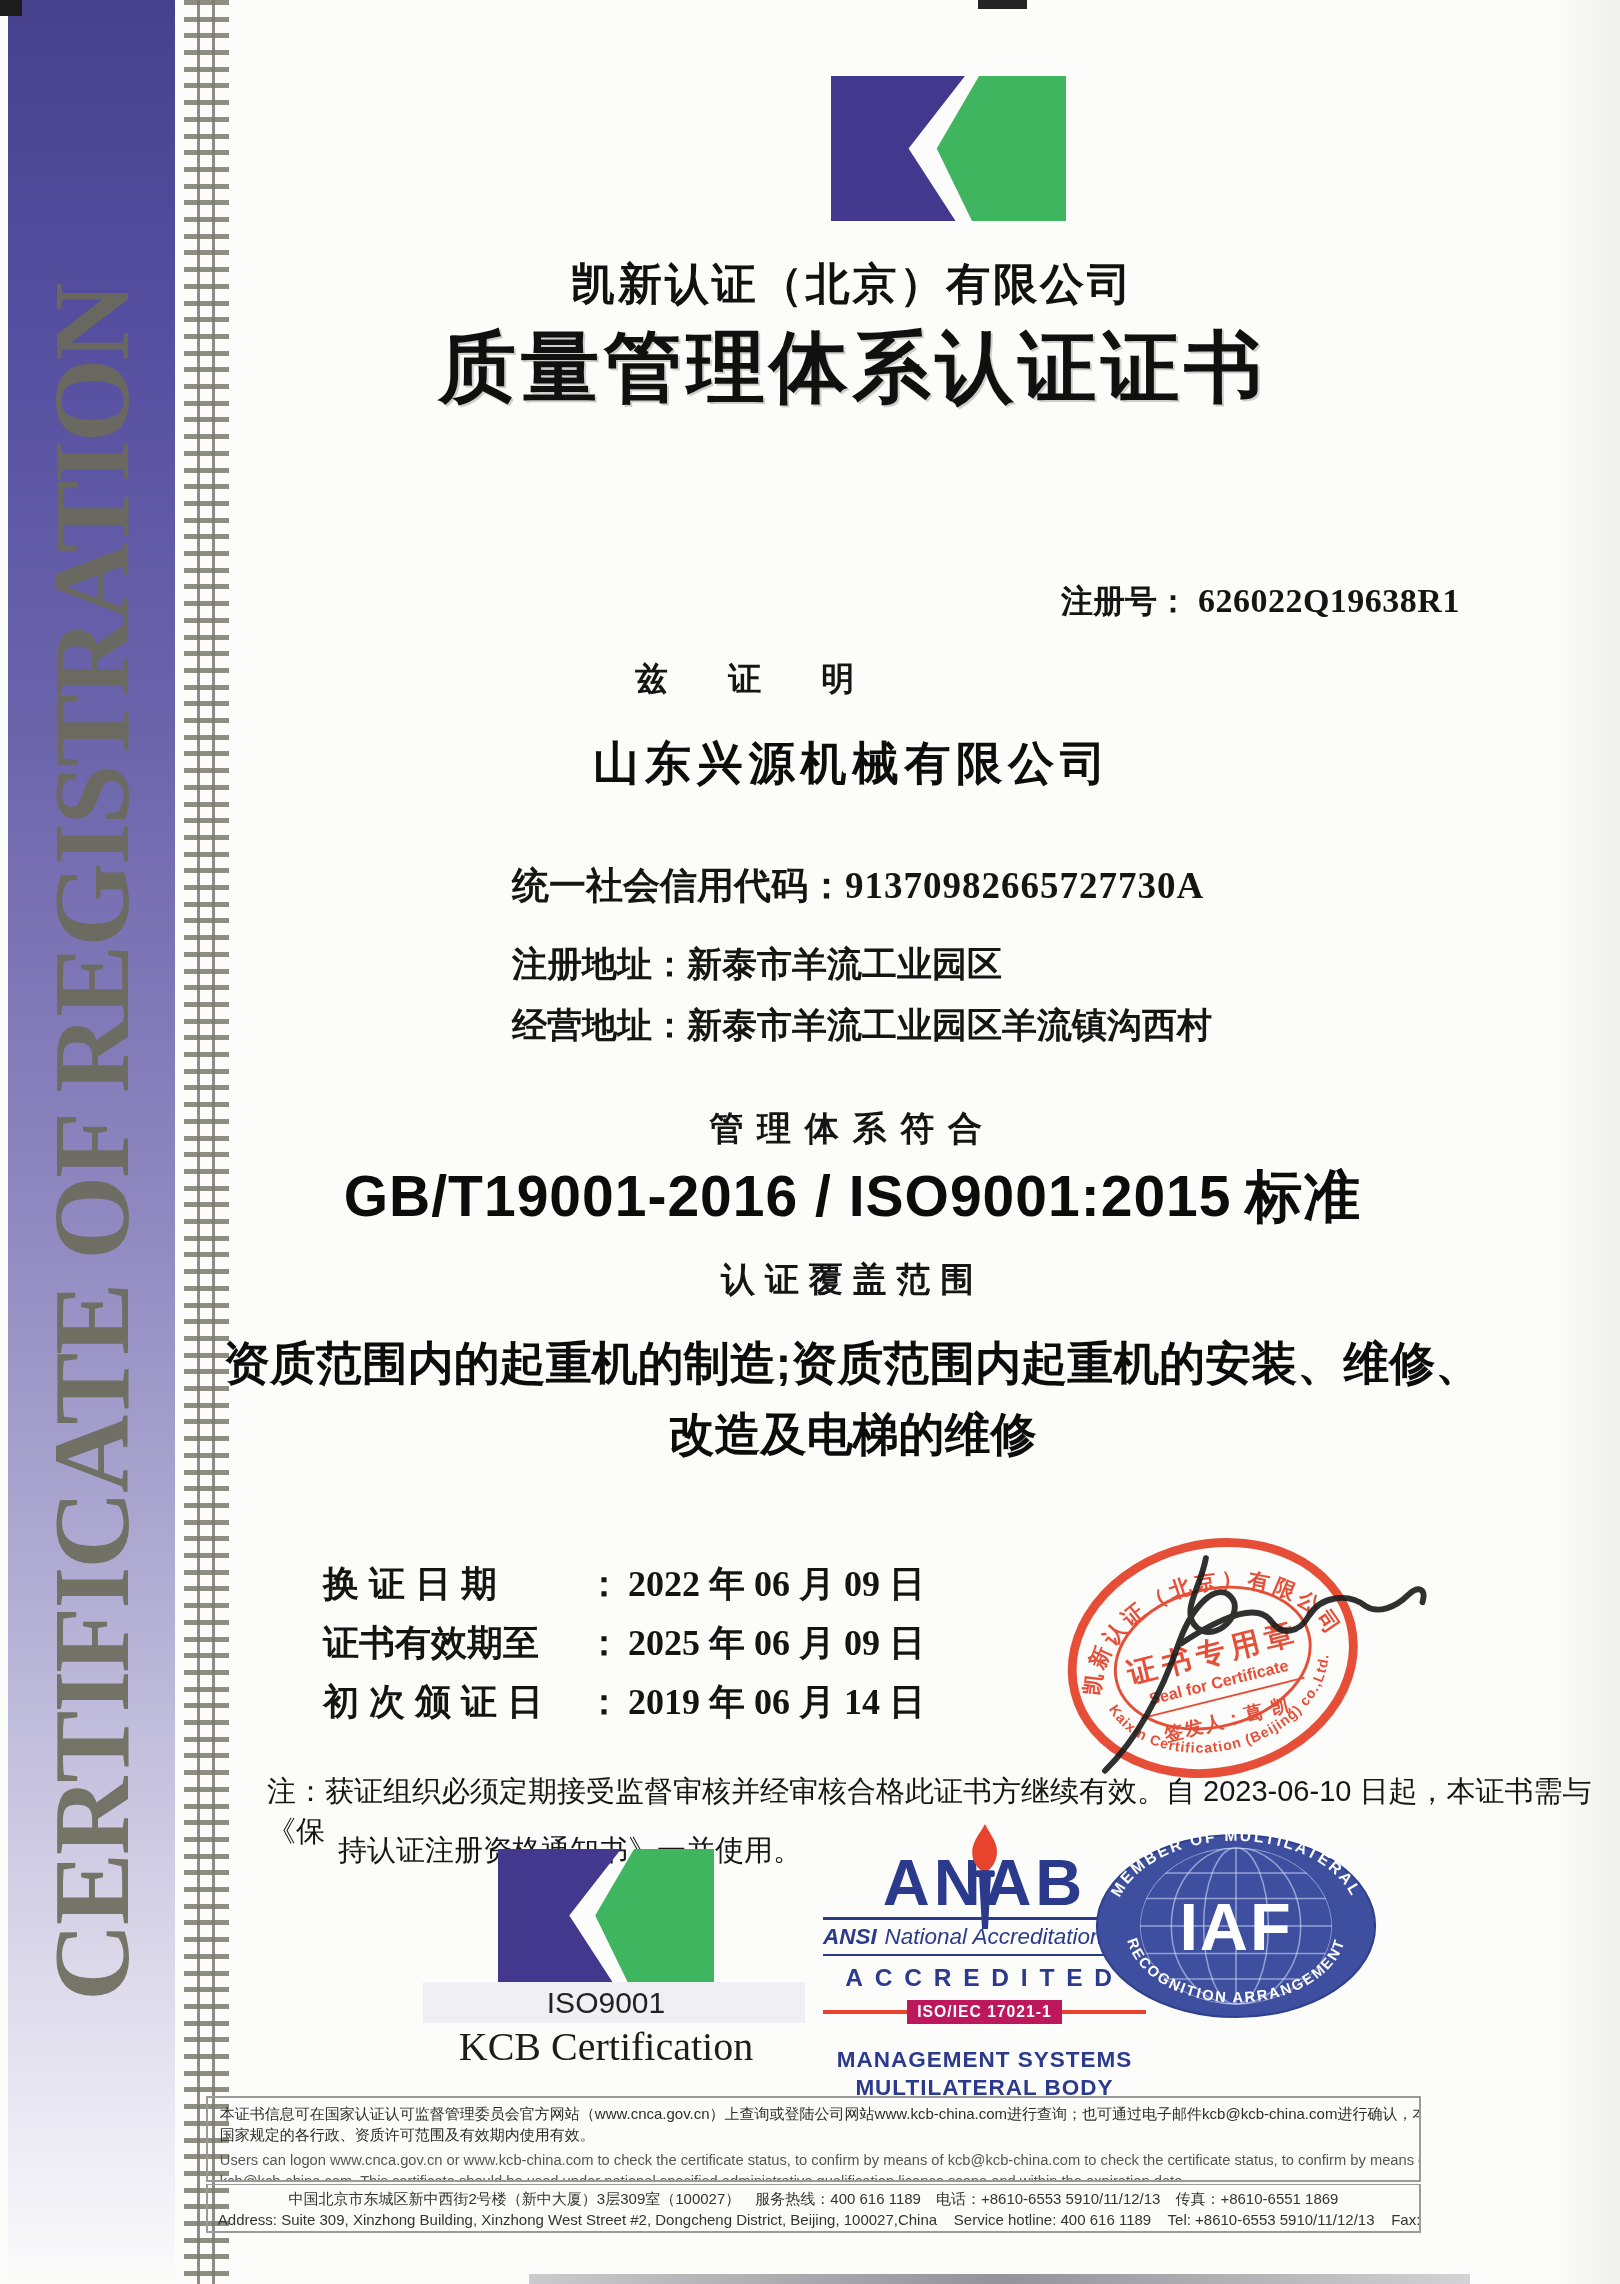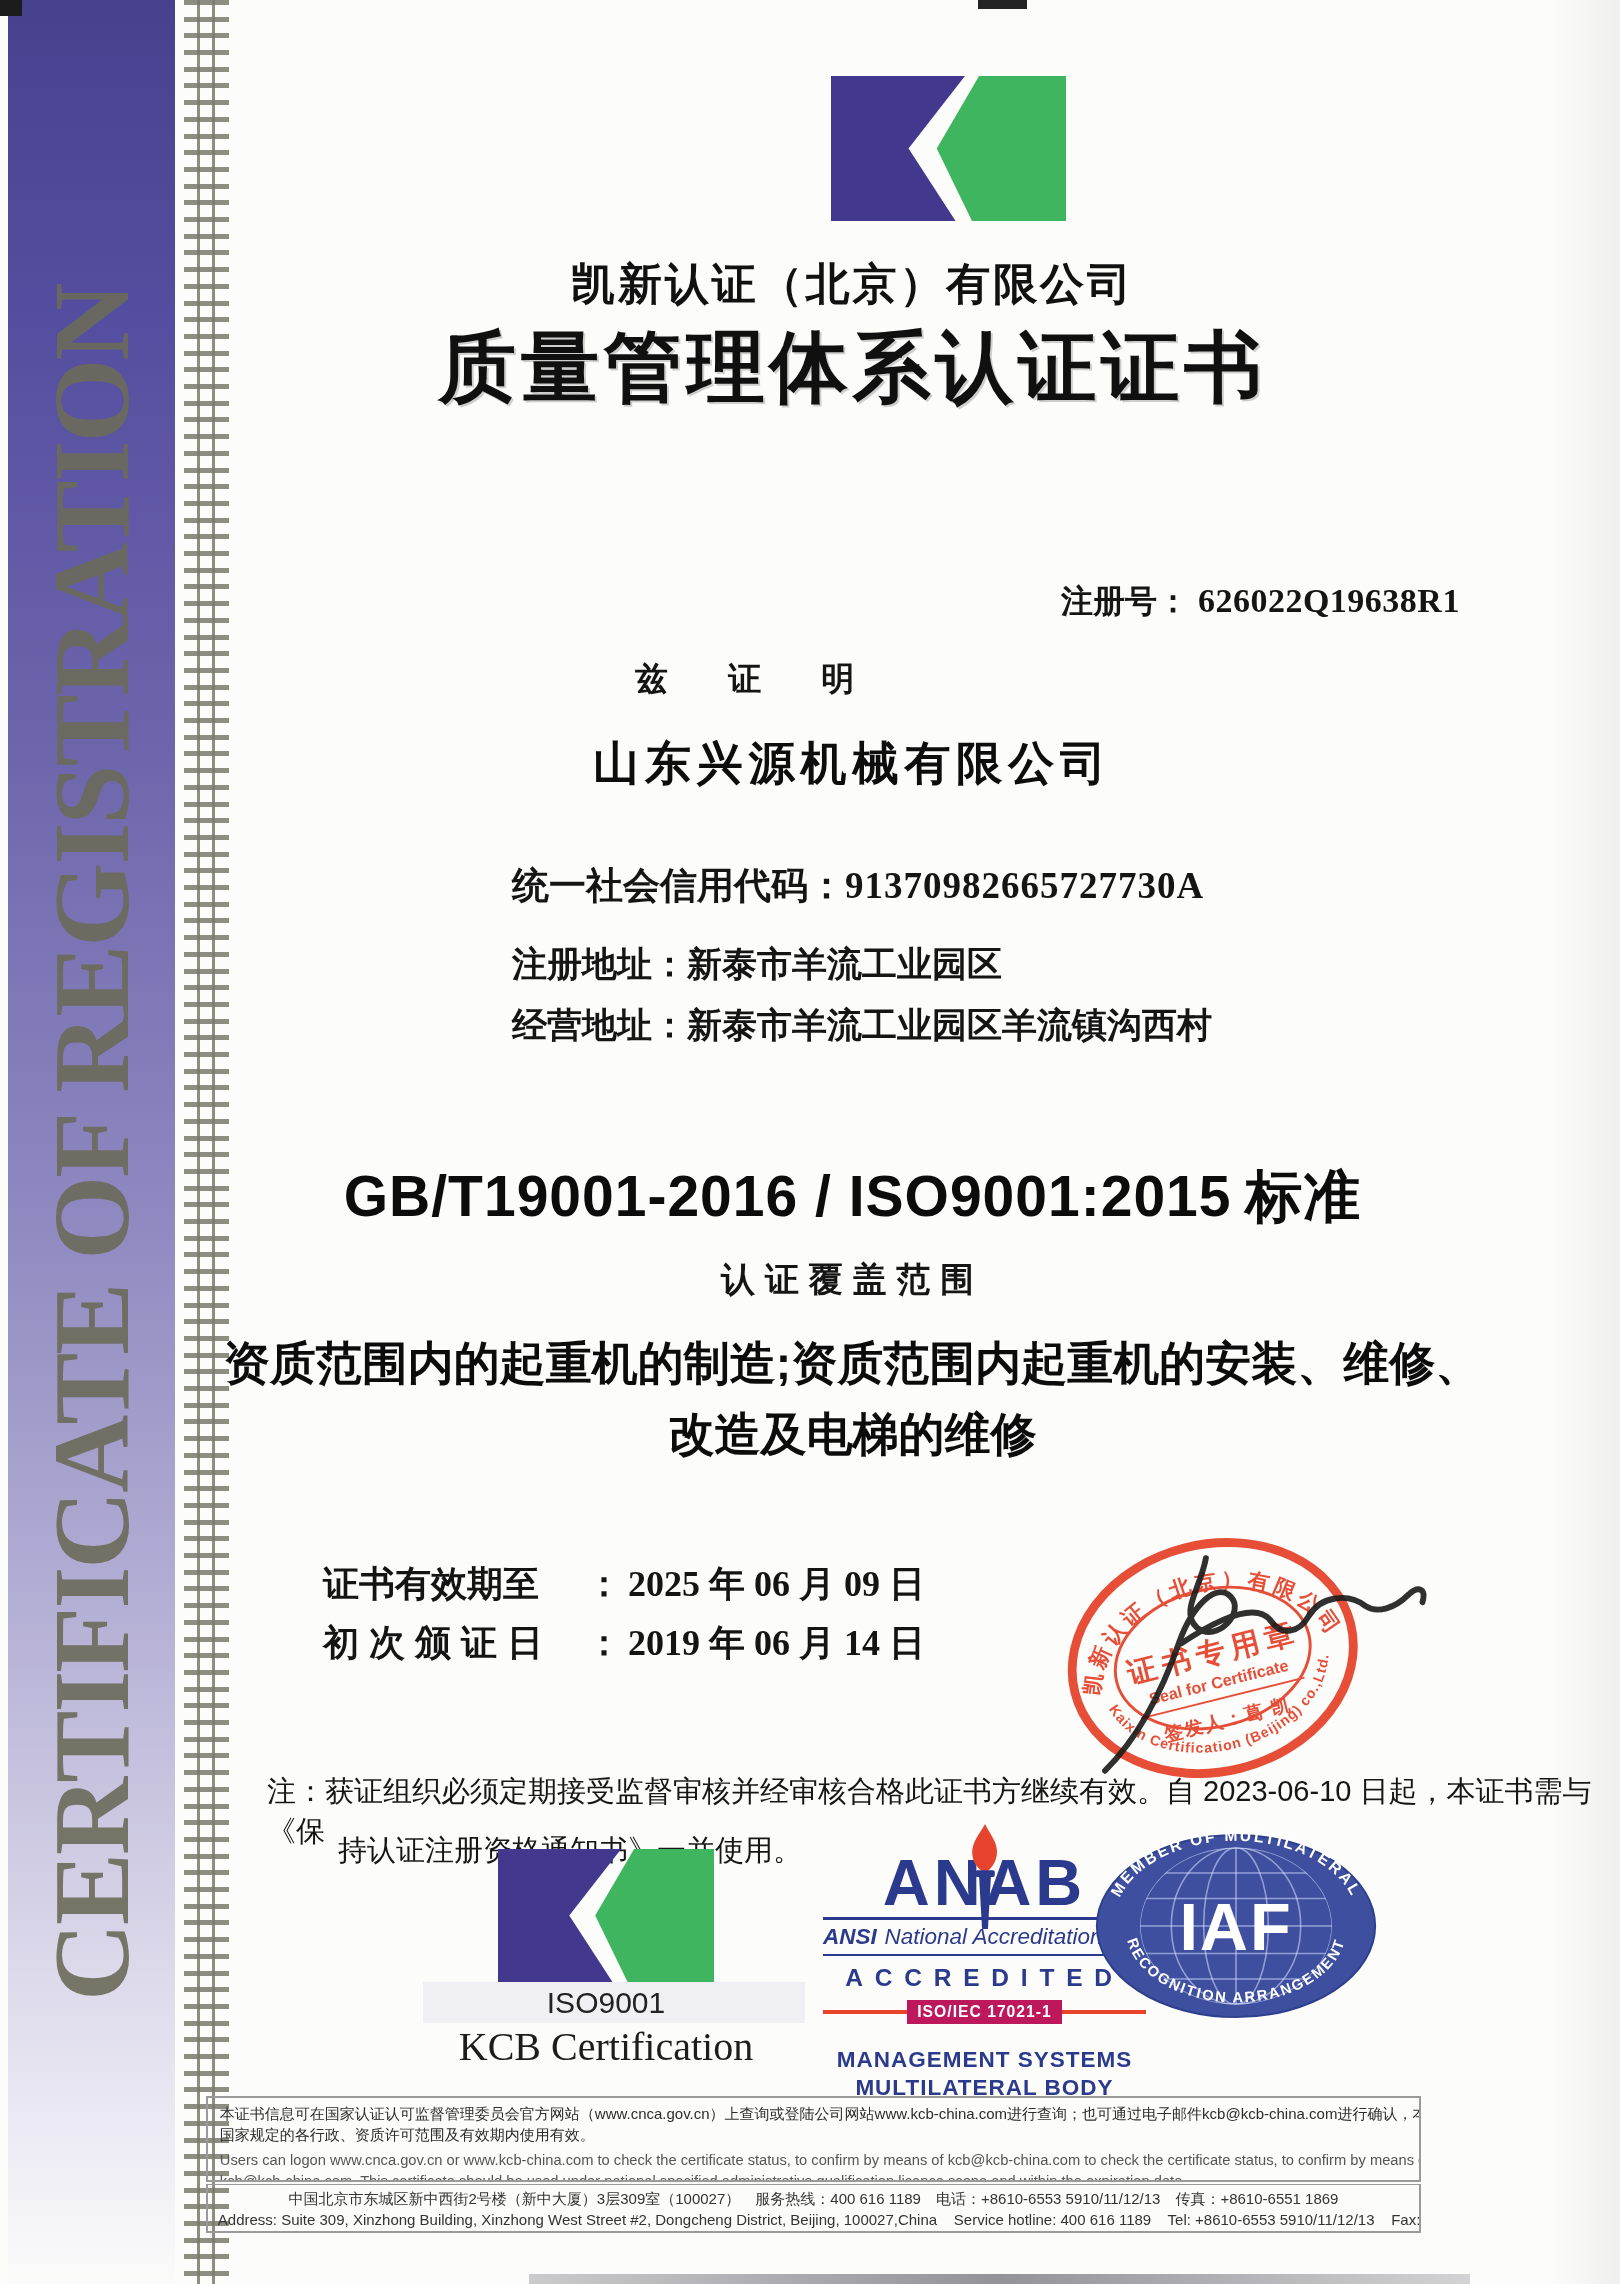--- a/index.html
+++ b/index.html
@@ -129,28 +129,32 @@
     <span>统一社会信用代码：</span><span class="credit-code">91370982665727730A</span>
   </div>
 
   <div class="addr1">
     <span>注册地址：</span><span>新泰市羊流工业园区</span>
   </div>
   <div class="addr2">
     <span>经营地址：</span><span>新泰市羊流工业园区羊流镇沟西村</span>
   </div>
 
+  <div class="conform">管理体系符合</div>
   <div class="std-line">
     <span>GB/T19001-2016 / ISO9001:2015</span><span class="std-suffix">标准</span>
   </div>
   <div class="scope-label">认证覆盖范围</div>
   <div class="scope1">资质范围内的起重机的制造;资质范围内起重机的安装、维修、</div>
   <div class="scope2">改造及电梯的维修</div>
 
   <div class="dates">
+    <div class="drow">
+      <span class="dlabel">换 证 日 期</span><span class="dcolon">：</span><span class="dvalue">2022 年 06 月 09 日</span>
+    </div>
     <div class="drow">
       <span class="dlabel">证书有效期至</span><span class="dcolon">：</span><span class="dvalue">2025 年 06 月 09 日</span>
     </div>
     <div class="drow">
       <span class="dlabel">初 次 颁 证 日</span><span class="dcolon">：</span><span class="dvalue">2019 年 06 月 14 日</span>
     </div>
   </div>
 
   <div class="note1">注：获证组织必须定期接受监督审核并经审核合格此证书方继续有效。自 2023-06-10 日起，本证书需与《保</div>
   <div class="note2">持认证注册资格通知书》一并使用。</div>

